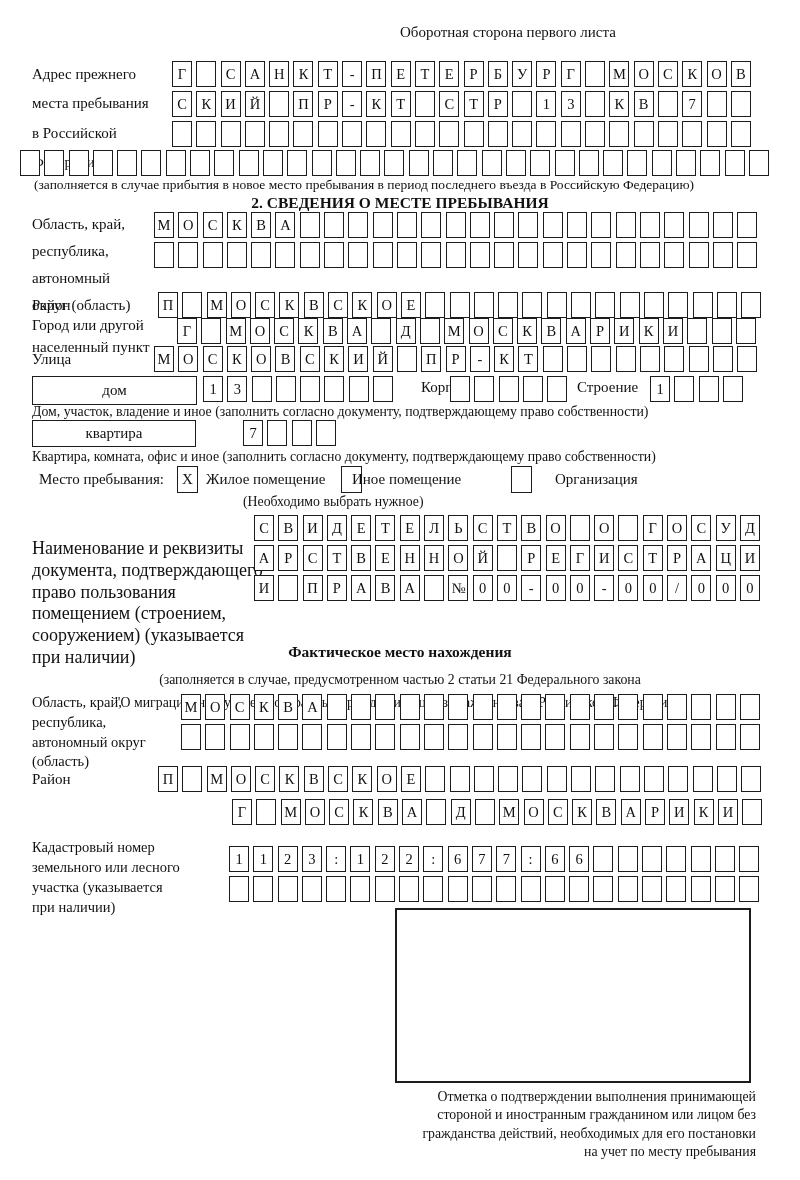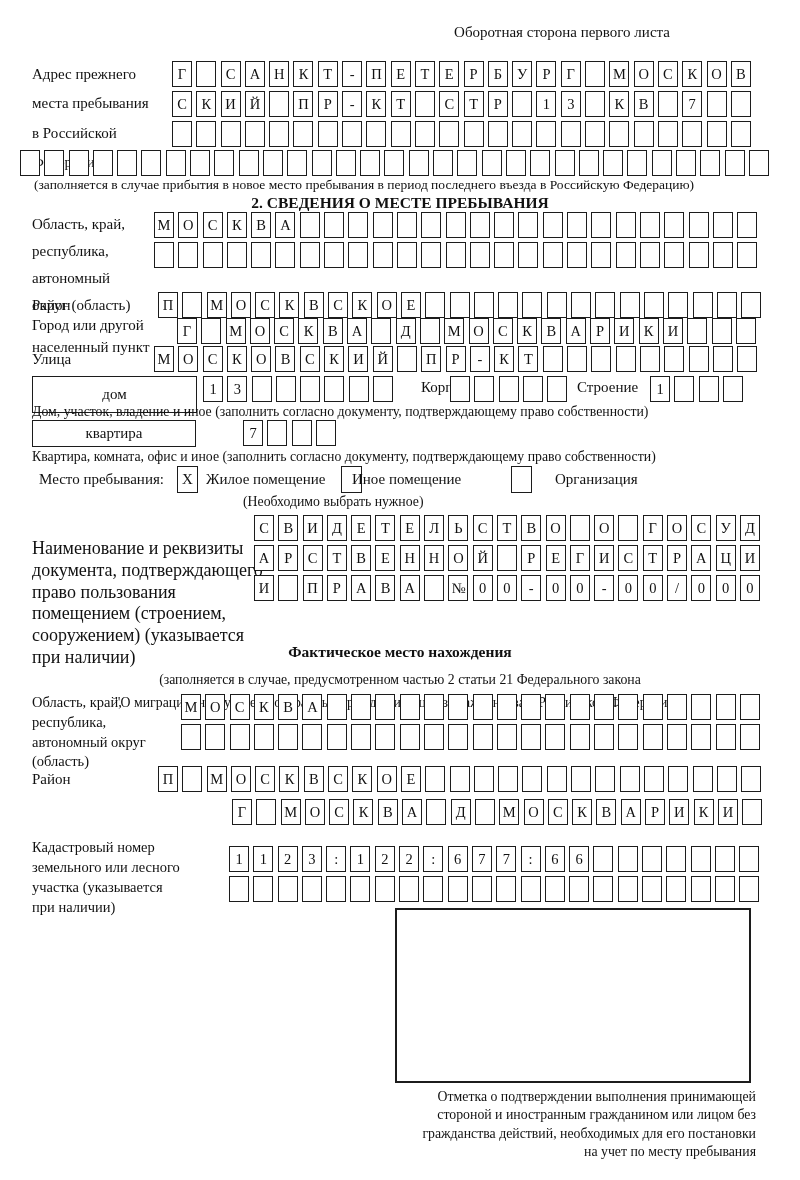--- a/index.html
+++ b/index.html
@@ -11,35 +11,35 @@
         font-size:14.5px;line-height:1;background:#fff;}
   .lbl{position:absolute;font-size:15px;}
   .note{position:absolute;font-size:13.8px;}
   .center{left:0;width:728px;text-align:center;}
   .title{position:absolute;left:0;width:800px;text-align:center;font-weight:bold;font-size:15.5px;}
   .widebox{position:absolute;border:1.6px solid #1c1c1c;box-sizing:border-box;
            display:flex;align-items:center;justify-content:center;font-size:15px;background:#fff;}
   .cb{position:absolute;width:21px;height:27px;border:1.6px solid #1c1c1c;box-sizing:border-box;
       display:flex;align-items:center;justify-content:center;font-size:15px;background:#fff;}
 
-  .hdr-note{top:24px;left:384px;width:356px;text-align:center;}
+  .hdr-note{top:24px;left:400px;width:356px;text-align:left;}
   .prev-lbl{top:60px;left:32px;line-height:29.3px;}
   .g-prev1{top:61px;left:172px;} .g-prev2{top:91px;left:172px;}
   .g-prev3{top:121px;left:172px;} .g-prev4{top:150px;left:20px;}
   .prev-note{top:177px;font-size:13.5px;}
   .s2-title{top:194px;}
   .region-lbl{top:211px;left:32px;line-height:27px;}
   .g-region1{top:212px;left:154px;} .g-region2{top:242px;left:154px;}
   .district-lbl{top:297px;left:32px;}
   .g-district{top:292px;left:158px;}
   .city-lbl{top:314px;left:32px;line-height:22px;}
   .g-city{top:318px;left:177px;}
   .street-lbl{top:351px;left:32px;}
   .g-street{top:346px;left:154px;}
-  .house-box{top:376px;left:32px;width:165px;height:37px;}
+  .house-box{top:376px;left:32px;width:165px;height:29px;}
   .g-house{top:376px;left:203px;}
   .korpus-lbl{top:379px;left:401px;margin-left:20px;}
   .g-korpus{top:376px;left:450px;}
   .stroenie-lbl{top:379px;left:577px;}
   .g-stroenie{top:376px;left:650px;}
   .house-note{top:404px;left:32px;}
   .apt-box{top:420px;left:32px;width:164px;height:27px;}
   .g-apt{top:420px;left:243px;}
   .apt-note{top:449px;left:32px;}
   .stay-lbl{top:471px;left:39px;}

